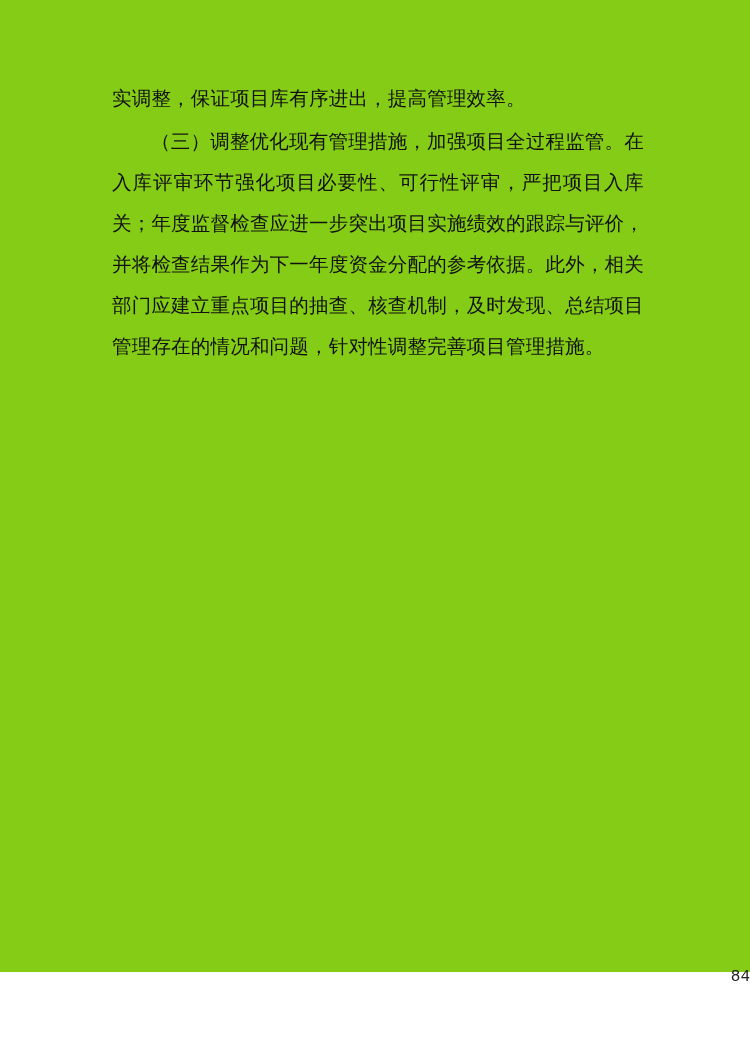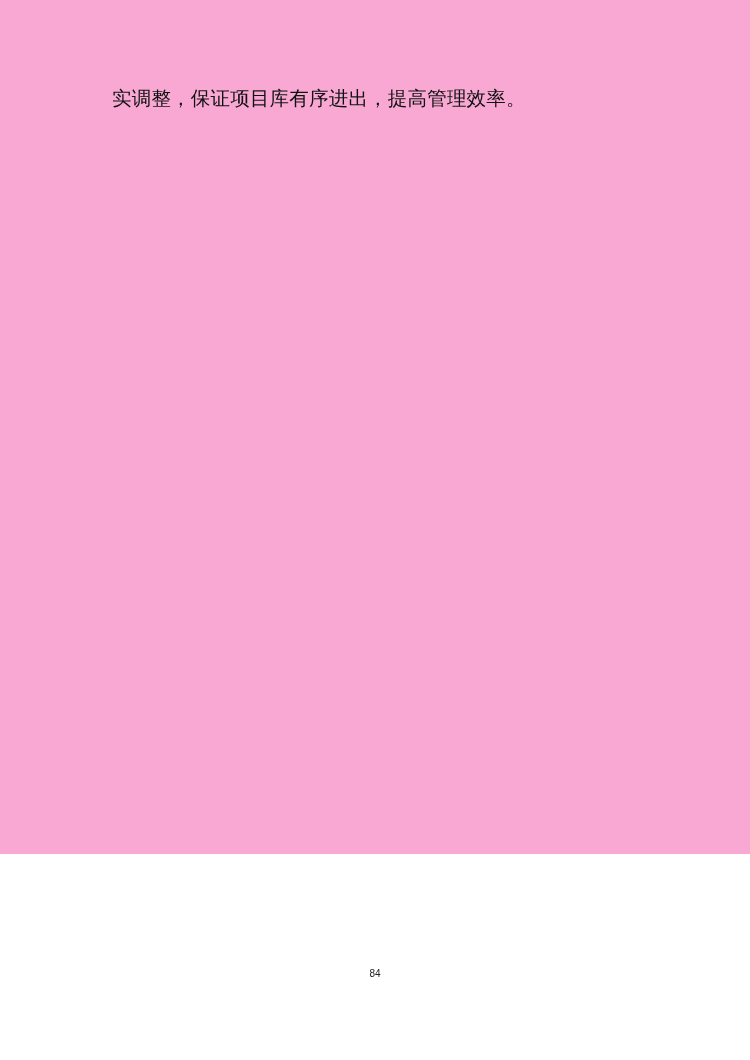--- a/index.html
+++ b/index.html
@@ -10,23 +10,23 @@
     width: 750px;
     height: 1060px;
     background: #ffffff;
     font-family: "DejaVu Serif", "Liberation Serif", serif;
     color: #000000;
     overflow: hidden;
   }
   .page {
     position: relative;
     width: 750px;
-    height: 854px;
+    height: 972px;
     box-sizing: border-box;
-    background: #f9a8d4;
+    background: #84cc16;
   }
   .content {
     position: absolute;
     left: 112px;
     top: 78px;
     width: 532px;
   }
   .para {
     margin: 0 0 2px 0;
     font-size: 19.5px;
@@ -37,27 +37,28 @@
     color: #111111;
   }
   .para.indent {
     text-indent: 2em;
   }
   .page-number {
     position: absolute;
     left: 0;
     right: 0;
     top: 968px;
-    text-align: center;
-    font-size: 10px;
-    font-family: Liberation Sans, sans-serif;
+    text-align: right;
+    font-size: 16px;
+    font-family: Liberation Mono, monospace;
     color: #222222;
   }
 </style>
 </head>
 <body>
 
 <div class="page">
   <div class="content">
     <p class="para">实调整，保证项目库有序进出，提高管理效率。</p>
+    <p class="para indent">（三）调整优化现有管理措施，加强项目全过程监管。在入库评审环节强化项目必要性、可行性评审，严把项目入库关；年度监督检查应进一步突出项目实施绩效的跟踪与评价，并将检查结果作为下一年度资金分配的参考依据。此外，相关部门应建立重点项目的抽查、核查机制，及时发现、总结项目管理存在的情况和问题，针对性调整完善项目管理措施。</p>
   </div>
   <div class="page-number">84</div>
 </div>
 
 </body></html>

